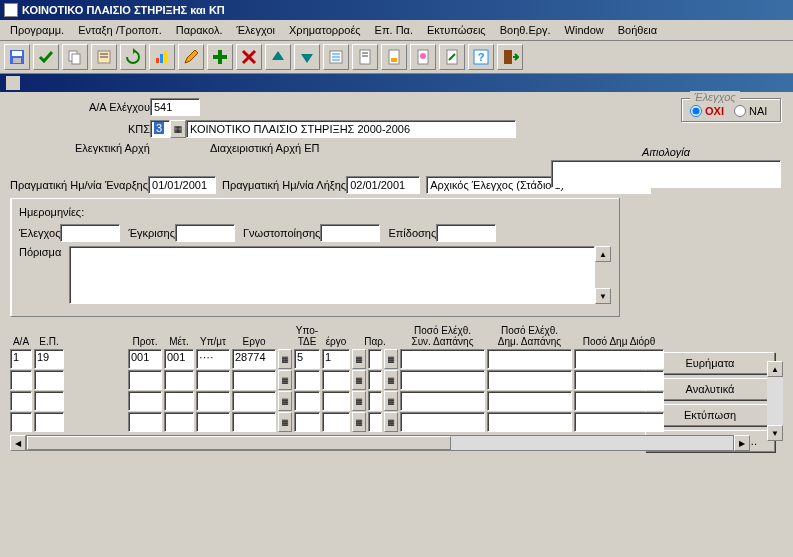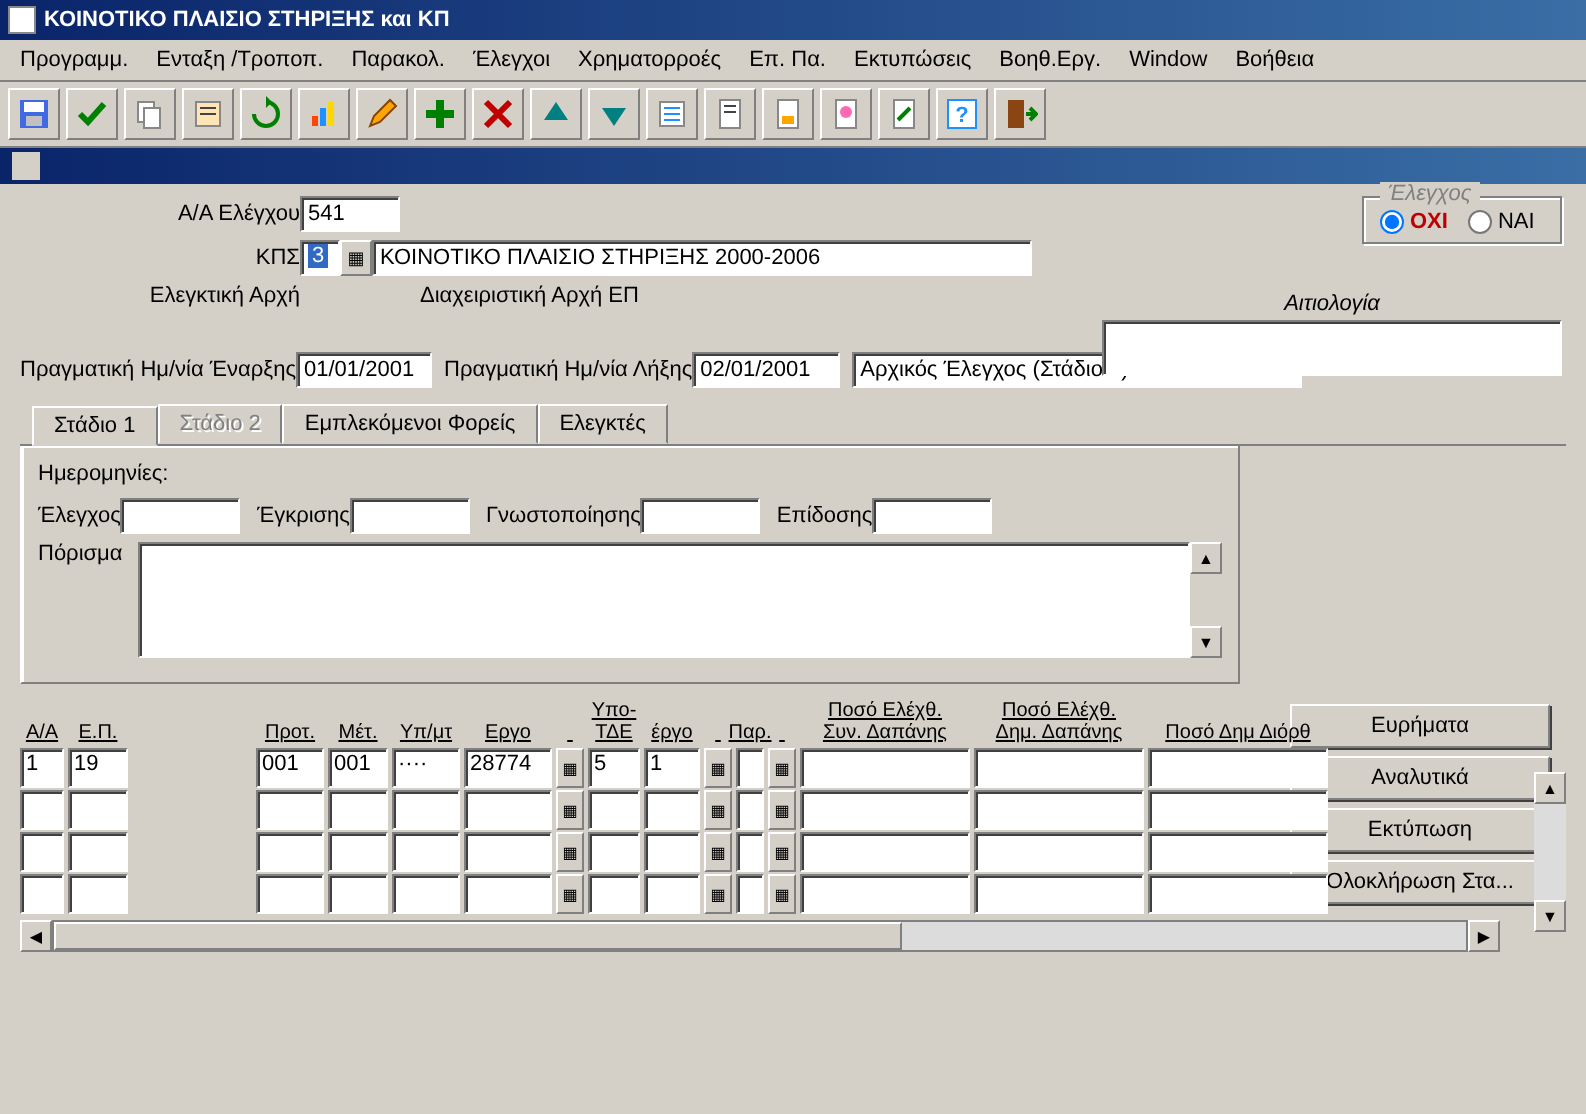--- a/index.html
+++ b/index.html
@@ -45,21 +45,21 @@
     .scrollbtn { width: 16px; display: flex; flex-direction: column; }
     .scrollbtn button { flex:0 0 16px; border: 1px solid; border-color: #fff #808080 #808080 #fff; background:#d4d0c8; font-size:8px; cursor:pointer; }
     .scrolltrack { flex:1; background:#d4d0c8; }
 
     .side-buttons { position: absolute; right: 18px; top: 260px; display: flex; flex-direction: column; gap: 4px; width: 130px; }
     .btn { border: 1px solid; border-color: #fff #808080 #808080 #fff; background: #d4d0c8; padding: 4px 6px; text-align: center; cursor: pointer; box-shadow: 1px 1px 0 #404040; }
 
     .grid-area { padding: 0 10px 6px; position: relative; }
     .grid-headers { display: flex; align-items: flex-end; gap: 2px; }
     .grid-col { display: flex; flex-direction: column; }
-    .grid-col .h { font-size: 10px; text-align: center; padding-bottom: 2px; min-height: 24px; display:flex; align-items:flex-end; justify-content:center; line-height:11px;text-decoration:underline; }
+    .grid-col .h { font-size: 10px; text-align: center; padding-bottom: 2px; min-height: 24px; display:flex; align-items:flex-end; justify-content:center; line-height:11px; }
     .grid-col .cell { height: 20px; background: #fff; border: 1px solid; border-color: #808080 #fff #fff #808080; box-shadow: inset 1px 1px 0 #404040; padding: 1px 2px; font-size: 11px; margin-bottom:1px; }
     .lk { width: 14px; }
     .lk .cell { background:#d4d0c8; border-color:#fff #808080 #808080 #fff; box-shadow:none; padding:0; display:flex; align-items:center; justify-content:center; cursor:pointer; font-size:8px; }
     .vscroll { position:absolute; right:10px; top:36px; width:16px; height:80px; display:flex; flex-direction:column; }
     .vscroll button { height:16px; border:1px solid; border-color:#fff #808080 #808080 #fff; background:#d4d0c8; font-size:8px; cursor:pointer; }
     .vscroll .track { flex:1; background:#dcdcdc; }
     .hscroll { display:flex; margin-top:2px; width: 740px; }
     .hscroll button { width:16px; height:16px; border:1px solid; border-color:#fff #808080 #808080 #fff; background:#d4d0c8; font-size:8px; cursor:pointer; }
     .hscroll .track { flex:1; background:#dcdcdc; height:16px; border:1px solid #808080; }
     .hscroll .thumb { width:60%; height:100%; background:#d4d0c8; border:1px solid; border-color:#fff #808080 #808080 #fff; }
@@ -246,26 +246,20 @@
   <div class="row" style="margin-top:22px;">
     <span class="lbl">Πραγματική Ημ/νία Έναρξης</span>
     <input class="input" style="width: 68px;" value="01/01/2001">
     <span style="width:6px"></span>
     <span class="lbl">Πραγματική Ημ/νία Λήξης</span>
     <input class="input" style="width: 74px;" value="02/01/2001">
     <span style="width:6px"></span>
     <input class="input" style="width: 225px;" value="Αρχικός Έλεγχος (Στάδιο 1)">
   </div>
 
-  <div class="tabs">
-    <div class="tab active">Στάδιο 1</div>
-    <div class="tab disabled">Στάδιο 2</div>
-    <div class="tab">Εμπλεκόμενοι Φορείς</div>
-    <div class="tab">Ελεγκτές</div>
-  </div>
 
   <div class="tab-panel" style="width:610px;">
     <div style="margin-bottom:6px;">Ημερομηνίες:</div>
     <div class="row">
       <span>Έλεγχος</span>
       <input class="input" style="width: 60px;" value="">
       <span style="width:8px"></span>
       <span>Έγκρισης</span>
       <input class="input" style="width: 60px;" value="">
       <span style="width:8px"></span>

